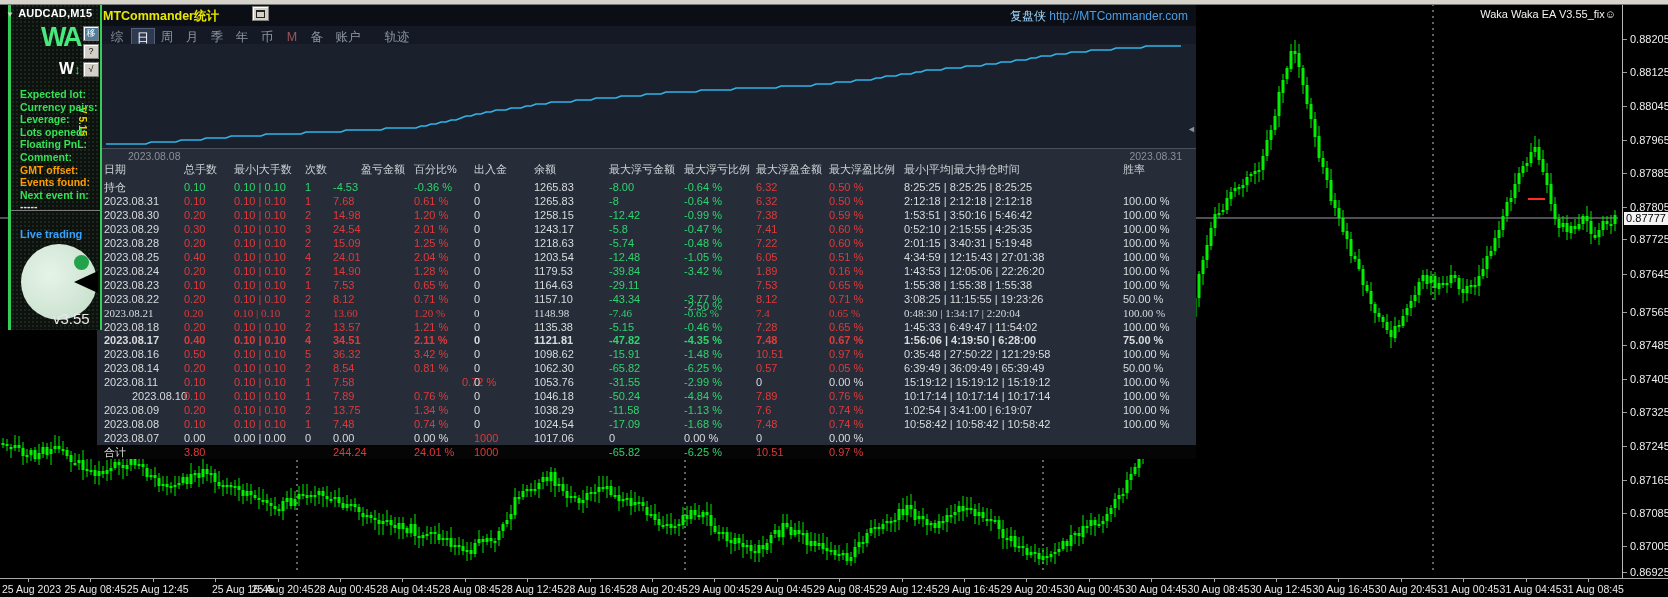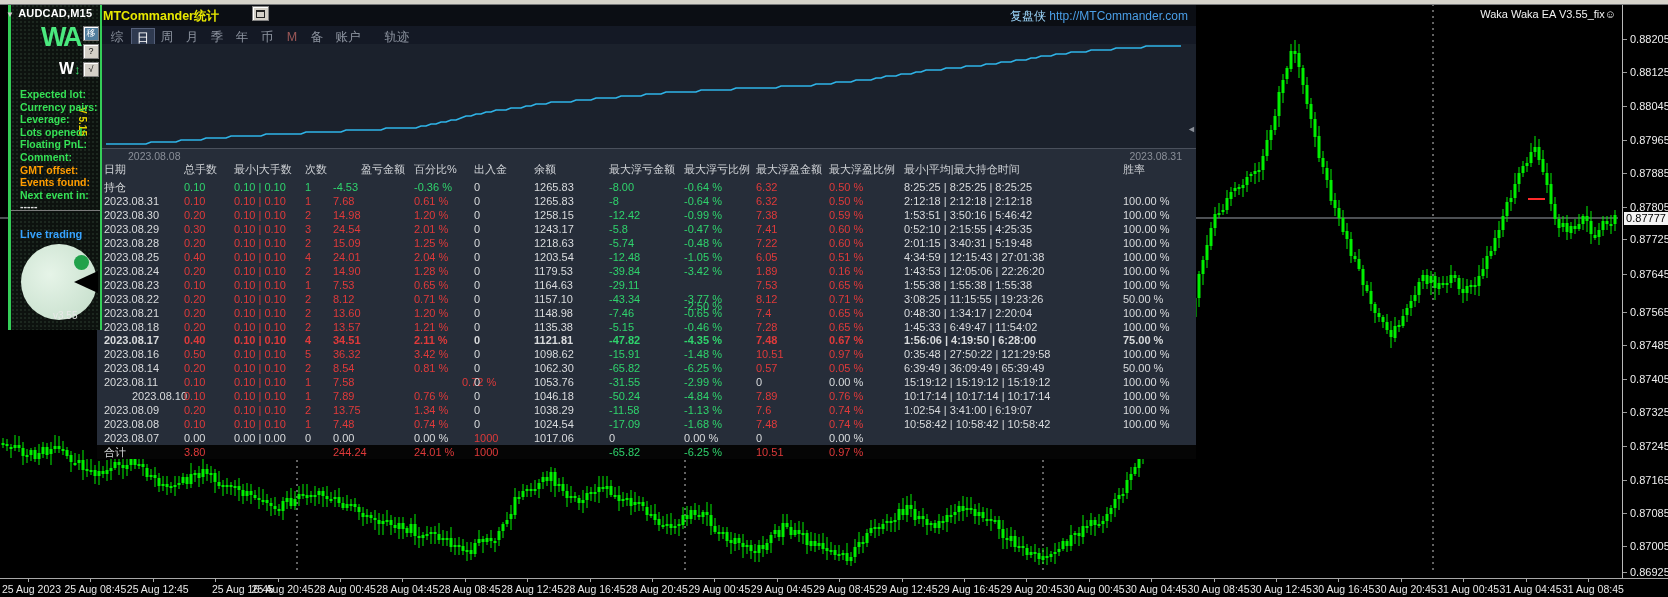--- a/index.html
+++ b/index.html
@@ -42,21 +42,21 @@
     transform:rotate(90deg);transform-origin:center;white-space:nowrap;}
   .ea-line{position:absolute;left:9px;font-size:10.5px;font-weight:bold;white-space:nowrap;}
   .cg{color:#35e055;} .co{color:#ff9d00;} .cw{color:#dcdcdc;}
   #ea-div{position:absolute;left:0;top:206px;width:100%;height:1px;background:#7b7b7b;}
   #live{position:absolute;left:9px;top:224px;color:#37a3ff;font-size:11px;font-weight:bold;}
   #pac{position:absolute;left:10px;top:240px;width:76px;height:76px;border-radius:50%;
     background:radial-gradient(circle at 38% 40%,#e6f4e8,#c2dcc8);}
   #pac .eye{position:absolute;right:8px;top:11px;width:15px;height:15px;border-radius:50%;background:#21a24b;}
   #pac .mouth{position:absolute;right:-1px;top:27px;width:0;height:0;
     border-top:11px solid transparent;border-bottom:11px solid transparent;border-right:24px solid #000;}
-  #ea-ver{position:absolute;left:42px;top:306px;color:#e8e8e8;font-size:10px;}
+  #ea-ver{position:absolute;left:42px;top:306px;color:#e8e8e8;font-size:15px;}
   
   #panel{left:97px;top:4px;width:1099px;height:454px;background:#262d39;z-index:5;border-bottom:1px solid #44699c;}
   #ptitle{position:absolute;left:0;top:0;width:100%;height:22px;background:#0b0e14;}
   #ptitle .t{position:absolute;left:6px;top:4px;color:#e8e800;font-size:12.5px;font-weight:bold;}
   #ptitle .r{position:absolute;right:8px;top:4px;font-size:12px;}
   #ptitle .brand{color:#9fd9ff;} #ptitle .url{color:#4b9fe8;}
   #ptabs{position:absolute;left:0;top:22px;width:100%;height:22px;background:#141925;}
   .ptab{position:absolute;top:2px;width:22px;height:18px;text-align:center;line-height:18px;
     color:#8d94a0;font-size:12.5px;cursor:default;}
   .ptab.sel{background:#2f3a50;color:#fff;border:1px solid #55607a;}
@@ -1199,21 +1199,21 @@
           <span style="left: 317px; color: rgb(223, 58, 58);">0.71 %</span>
           <span style="left: 377px; color: rgb(217, 219, 221);">0</span>
           <span style="left: 437px; color: rgb(217, 219, 221);">1157.10</span>
           <span style="left: 512px; color: rgb(47, 211, 108);">-43.34</span>
           <span style="left: 587px; color: rgb(47, 211, 108);">-3.77 %</span>
           <span style="left: 659px; color: rgb(223, 58, 58);">8.12</span>
           <span style="left: 732px; color: rgb(223, 58, 58);">0.71 %</span>
           <span style="left: 807px; color: rgb(217, 219, 221);">3:08:25 | 11:15:55 | 19:23:26</span>
           <span style="left: 1026px; color: rgb(217, 219, 221);">50.00 %</span>
         </div>
-        <div class="trow " style="top: 143.55px;">
+        <div class="trow " style="top: 143.55px; font-family: Liberation Serif, serif;">
           <span style="left: 7px; color: rgb(217, 219, 221);">2023.08.21</span>
           <span style="left: 87px; color: rgb(223, 58, 58);">0.20</span>
           <span style="left: 137px; color: rgb(223, 58, 58);">0.10 | 0.10</span>
           <span style="left: 208px; color: rgb(223, 58, 58);">2</span>
           <span style="left: 236px; color: rgb(223, 58, 58);">13.60</span>
           <span style="left: 317px; color: rgb(223, 58, 58);">1.20 %</span>
           <span style="left: 377px; color: rgb(217, 219, 221);">0</span>
           <span style="left: 437px; color: rgb(217, 219, 221);">1148.98</span>
           <span style="left: 512px; color: rgb(47, 211, 108);">-7.46</span>
           <span style="left: 587px; color: rgb(47, 211, 108);">-0.65 %</span>

